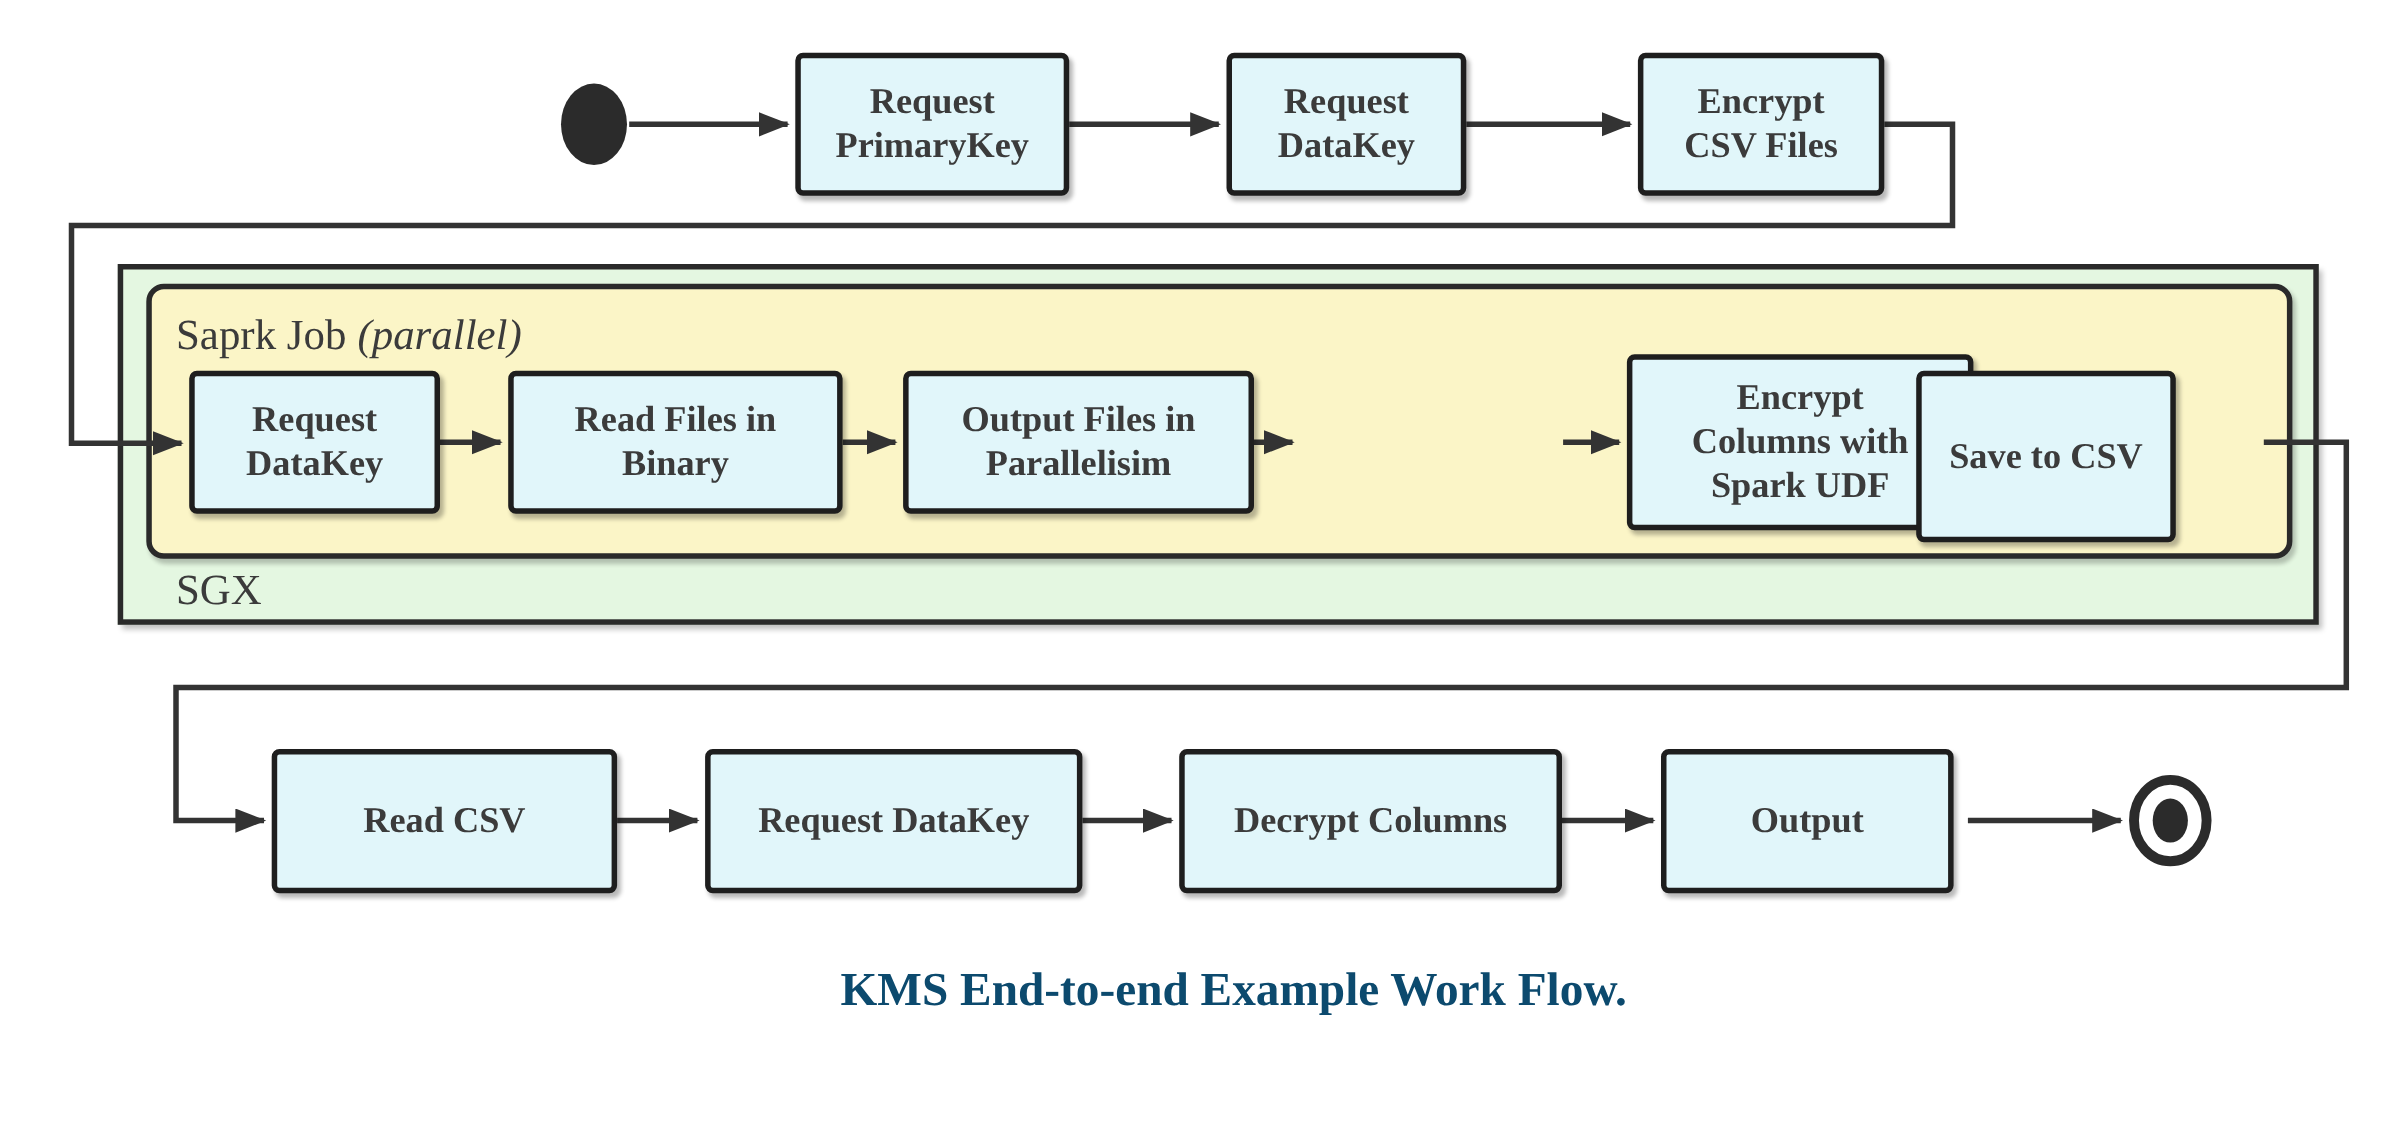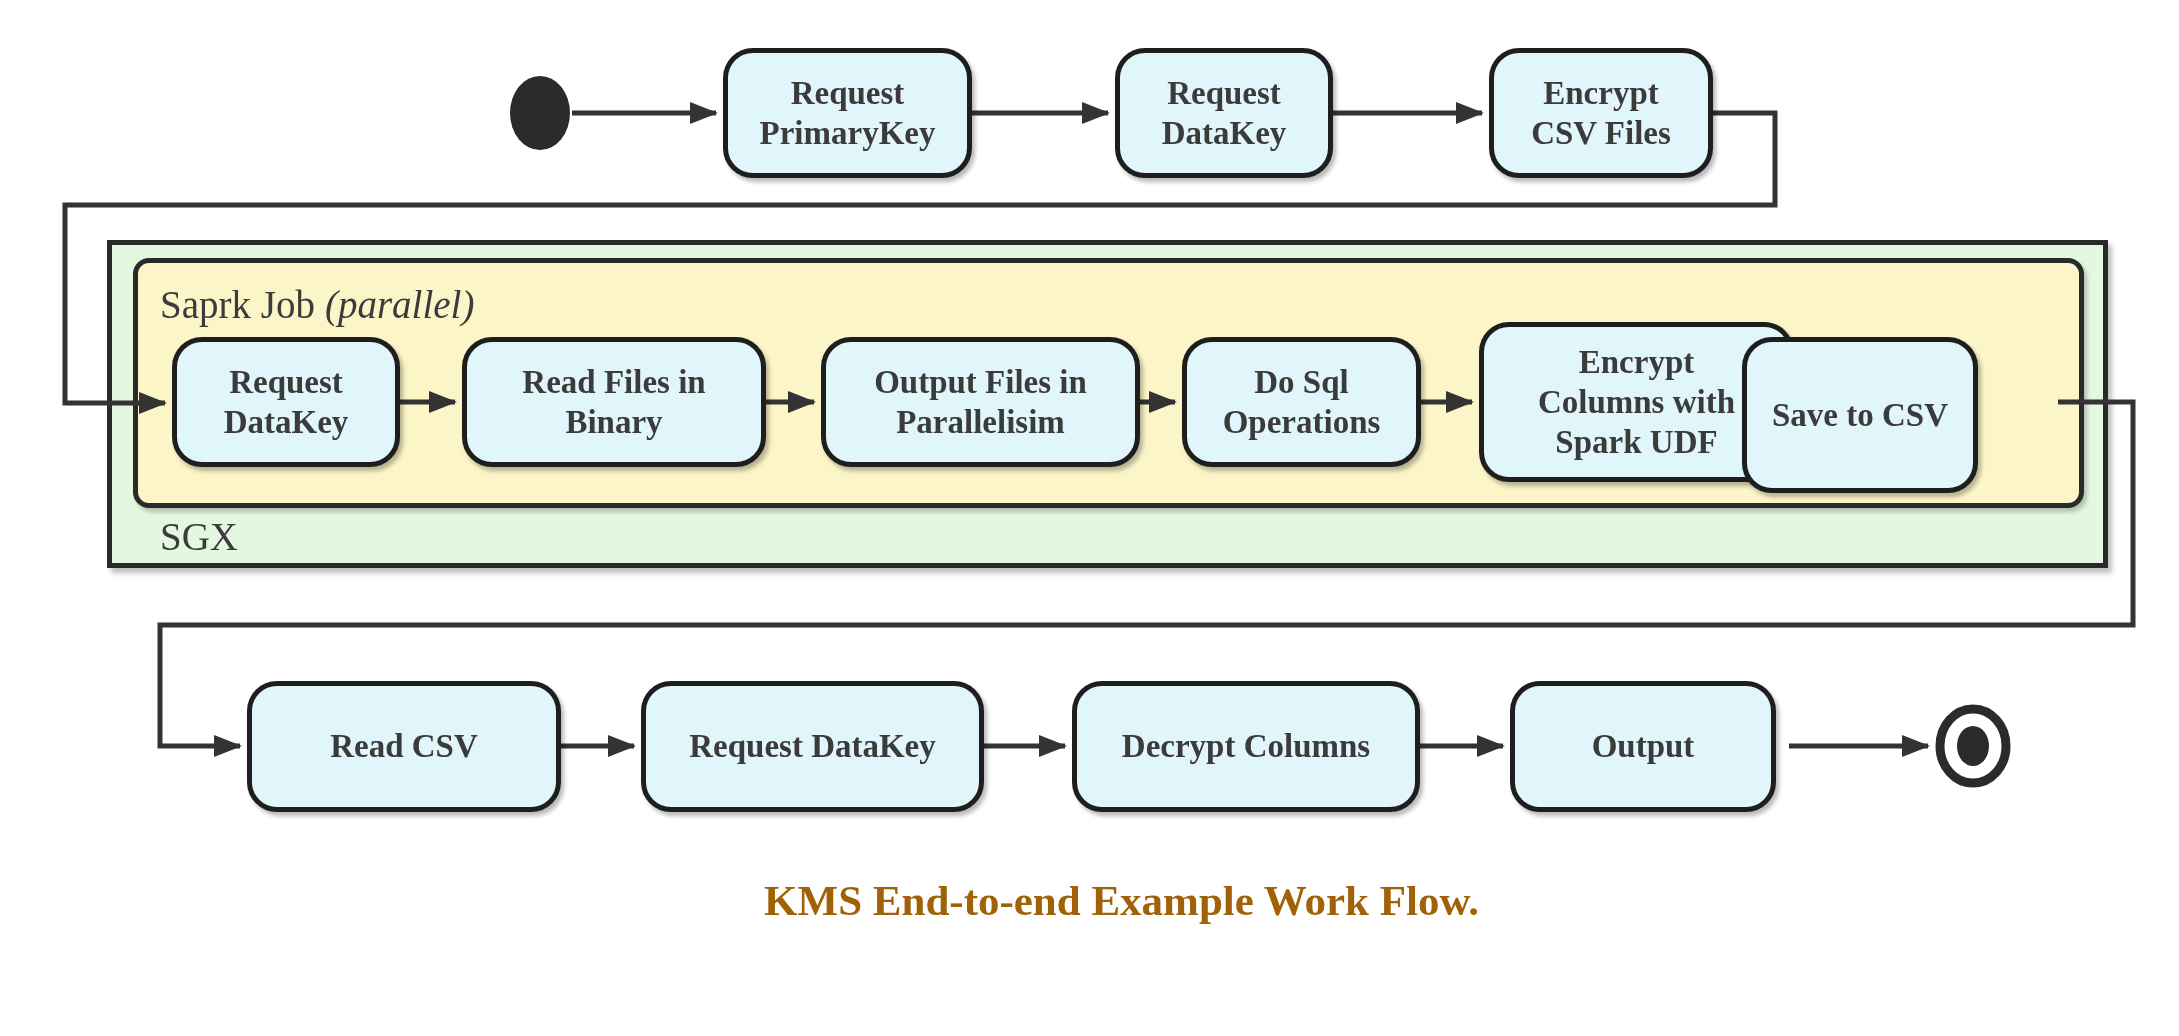--- a/index.html
+++ b/index.html
@@ -29,21 +29,21 @@
   .spark-label .i { font-style:italic; font-weight:normal; margin-left:10px; }
   .sgx-label {
     position:absolute; left:160px; top:514px; z-index:5;
     font-size:39px; font-weight:normal; color:#3B3B3B;
   }
   
   svg.connectors { position:absolute; left:0; top:0; z-index:3; }
   
   .node {
     position:absolute; box-sizing:border-box; z-index:4;
-    background:#E1F6FA; border:5px solid #1E1E1E; border-radius:30px;
+    background:#E1F6FA; border:5px solid #1E1E1E; border-radius:7px;
     display:flex; align-items:center; justify-content:center;
     text-align:center; font-weight:bold; font-size:33px; line-height:1.22;
     color:#3B3B3B; white-space:pre-line;
     box-shadow:3px 4px 4px rgba(0,0,0,0.28);
   }
   
   .n-t1 { left:723px;  top:48px;  width:249px; height:130px; }
   .n-t2 { left:1115px; top:48px;  width:218px; height:130px; }
   .n-t3 { left:1489px; top:48px;  width:224px; height:130px; }
   
@@ -54,21 +54,21 @@
   .n-m5 { left:1479px; top:322px; width:315px; height:160px; }
   .n-m6 { left:1714px; top:337px; width:236px; height:156px;margin-left:28px; }
   
   .n-b1 { left:247px;  top:681px; width:314px; height:131px; }
   .n-b2 { left:641px;  top:681px; width:343px; height:131px; }
   .n-b3 { left:1072px; top:681px; width:348px; height:131px; }
   .n-b4 { left:1510px; top:681px; width:266px; height:131px; }
   .caption {
     position:absolute; top:876px; left:0; width:100%;
     box-sizing:border-box; padding-left:64px;
-    text-align:center; font-size:43px; font-weight:bold; color:#a16207;
+    text-align:center; font-size:43px; font-weight:bold; color:#0c4a6e;
     z-index:5;
   }
 </style>
 </head>
 <body>
 
 <div class="stage">
 
   <div class="container-green"></div>
 
@@ -114,22 +114,20 @@
 DataKey</div>
   <div class="node n-t3">Encrypt
 CSV Files</div>
 
   <div class="node n-m1">Request
 DataKey</div>
   <div class="node n-m2">Read Files in
 Binary</div>
   <div class="node n-m3">Output Files in
 Parallelisim</div>
-  <div class="node n-m4">Do Sql
-Operations</div>
   <div class="node n-m5">Encrypt
 Columns with
 Spark UDF</div>
   <div class="node n-m6">Save to CSV</div>
 
   <div class="node n-b1">Read CSV</div>
   <div class="node n-b2">Request DataKey</div>
   <div class="node n-b3">Decrypt Columns</div>
   <div class="node n-b4">Output</div>
 

